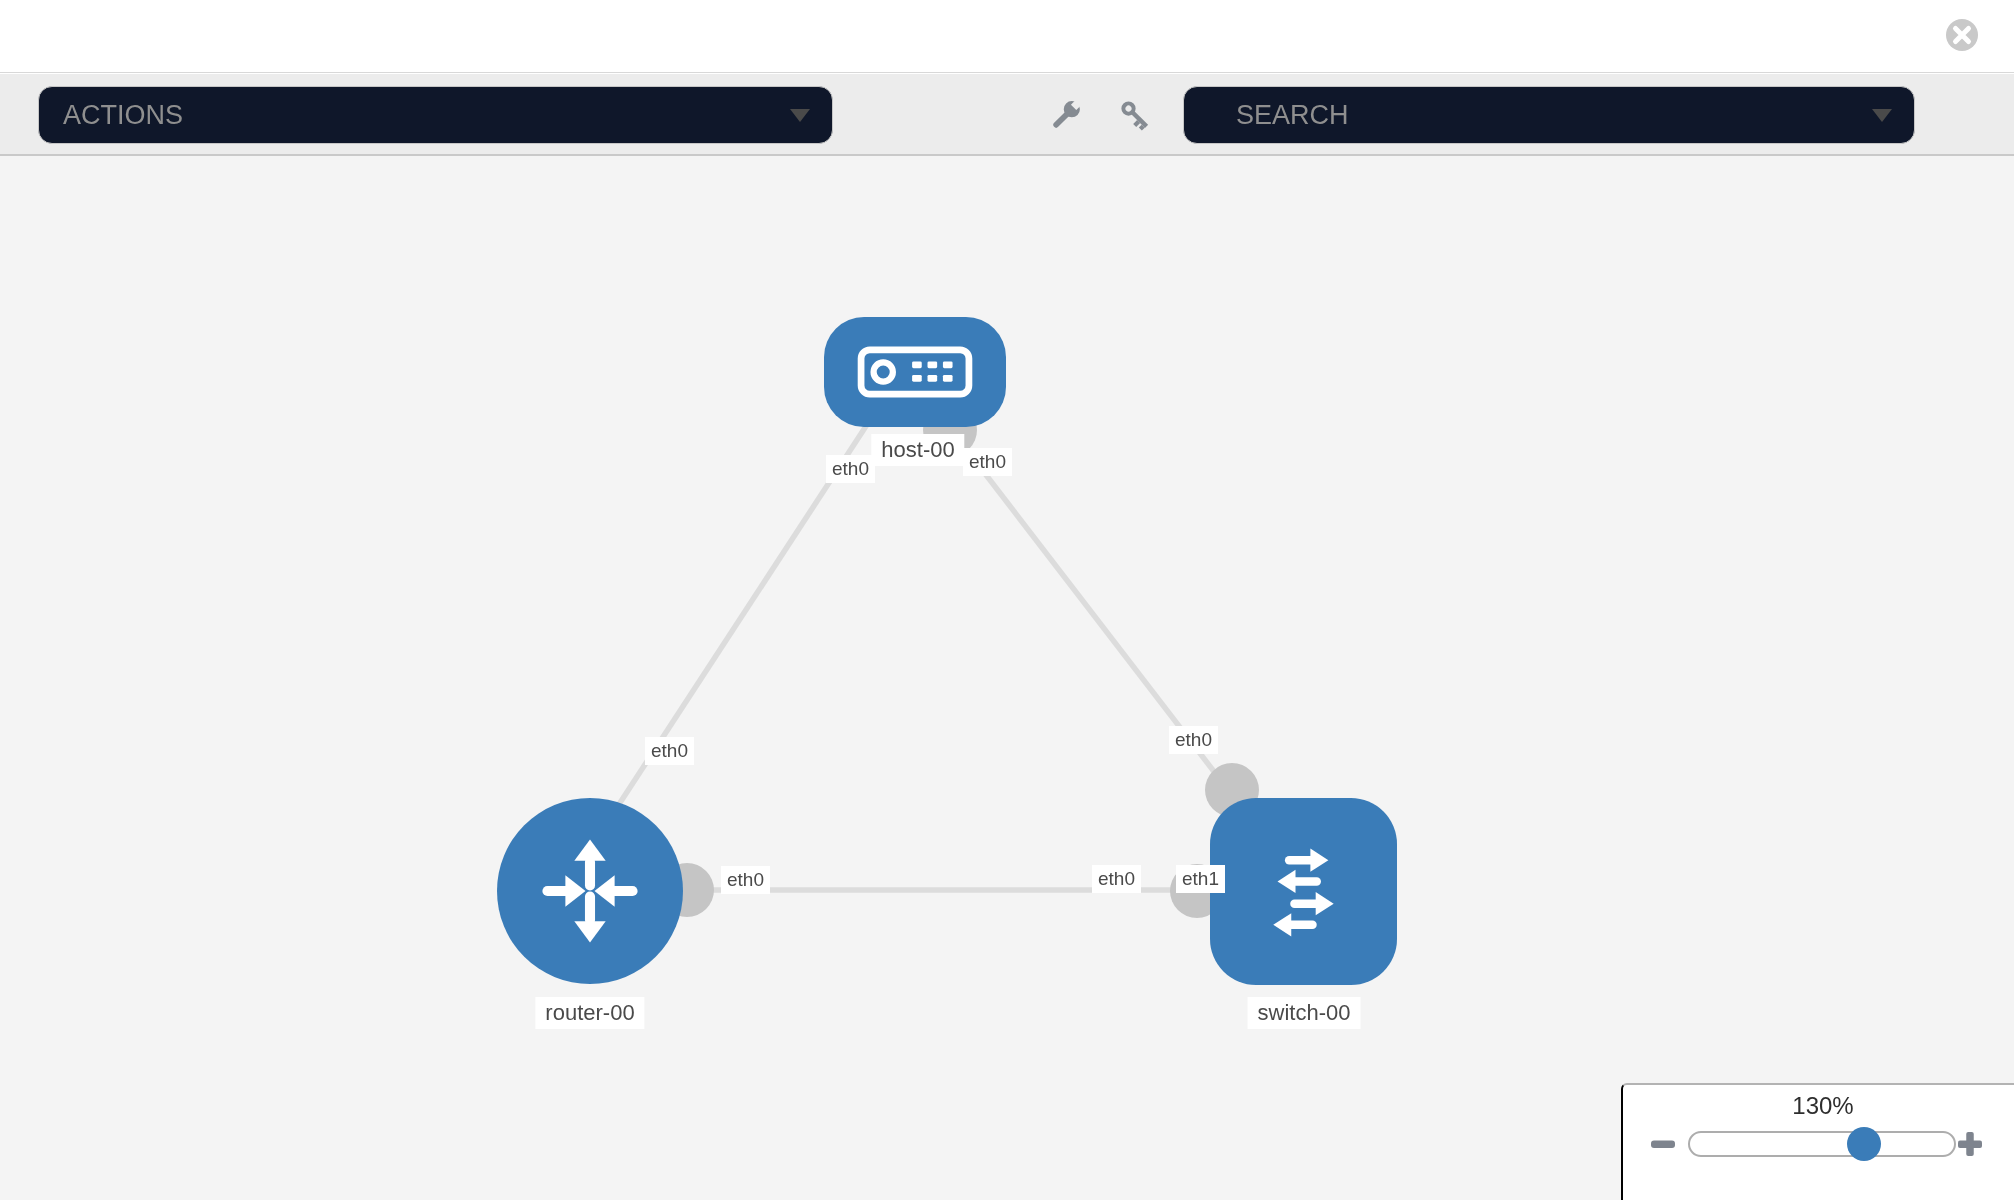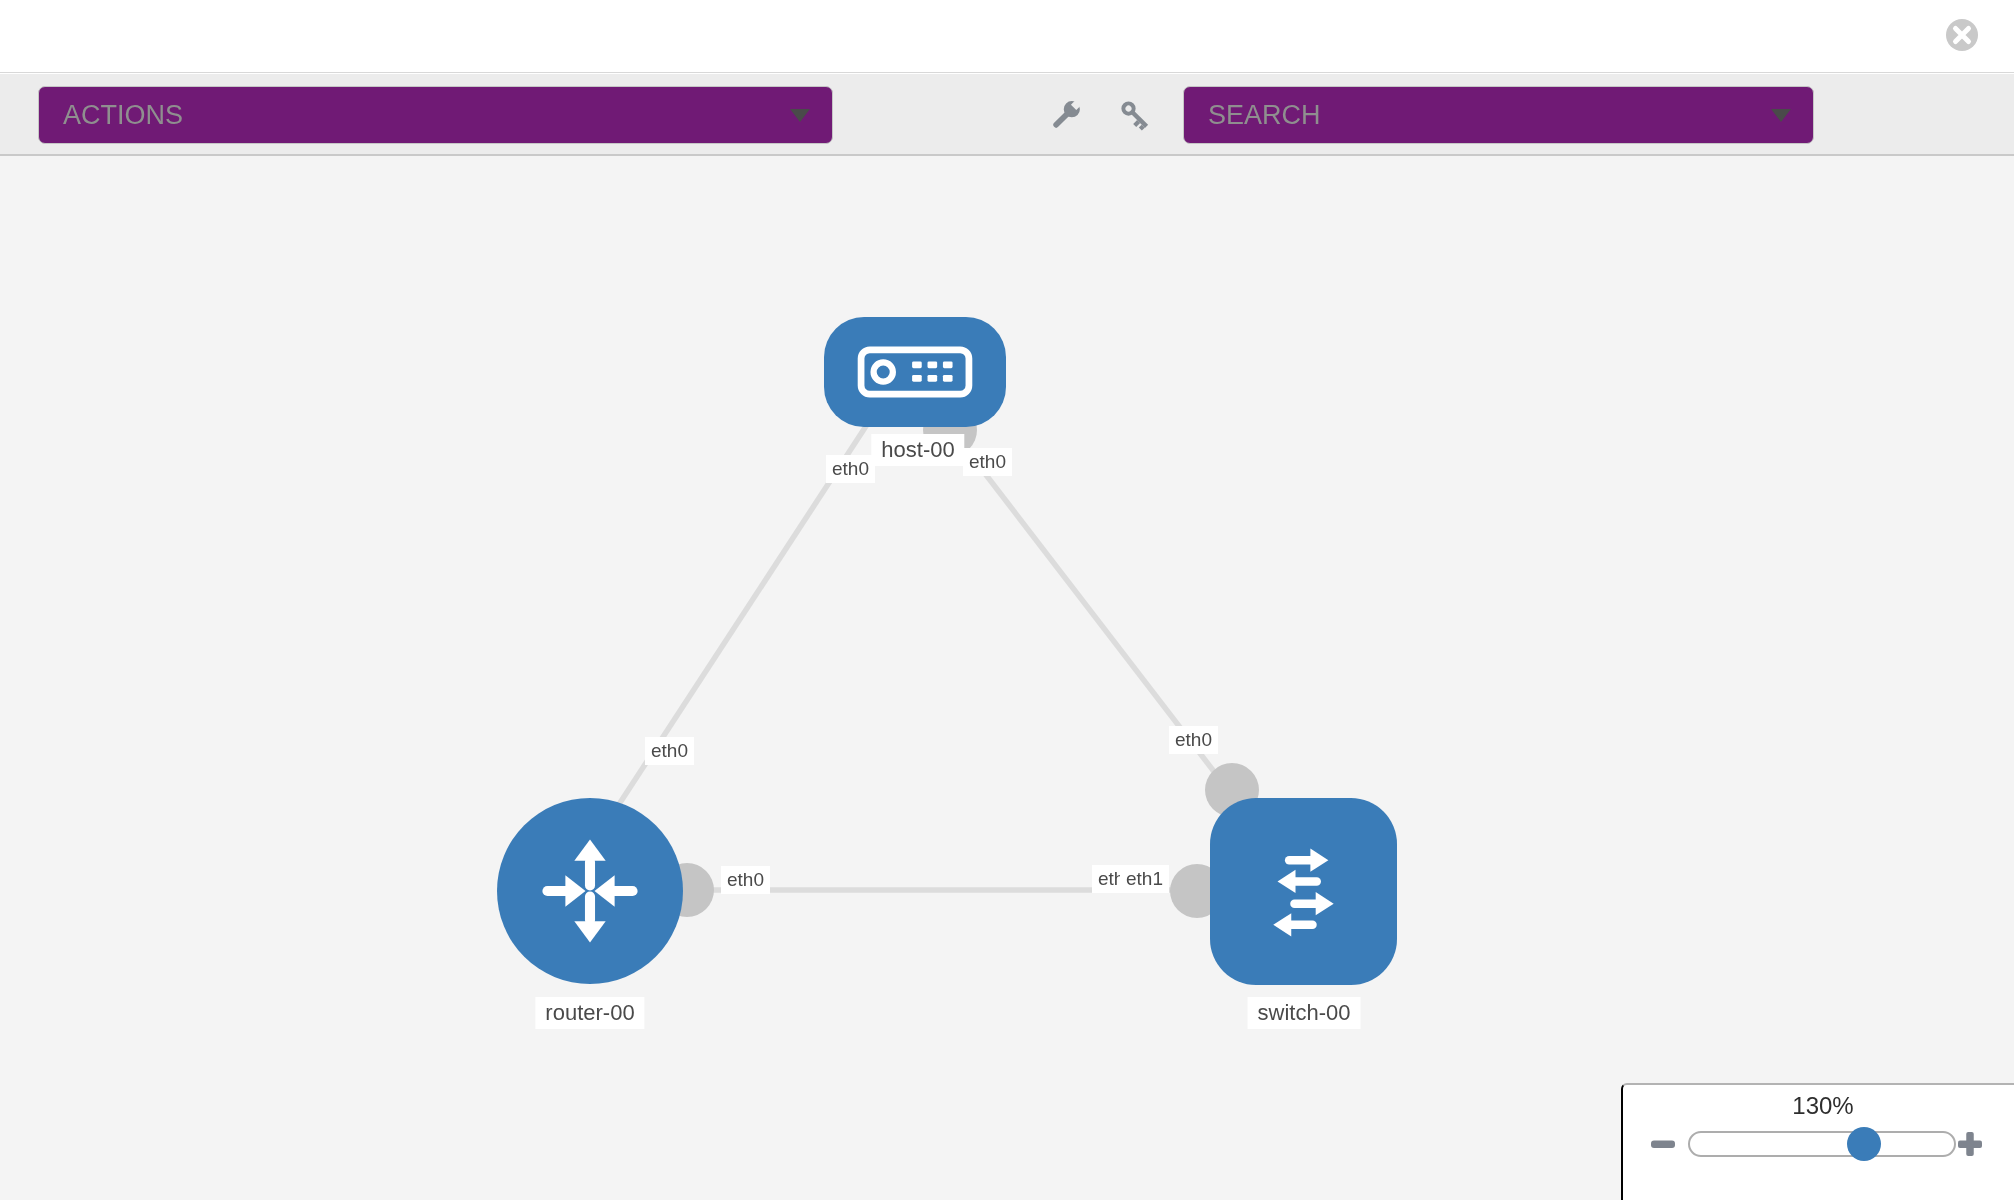--- a/index.html
+++ b/index.html
@@ -6,25 +6,25 @@
   html,body { width:2014px; height:1200px; font-family:"Liberation Sans", sans-serif; }
   #app { position:relative; width:2014px; height:1200px; background:#fff; overflow:hidden; }
 
   
   .hdr { position:absolute; left:0; top:0; width:2014px; height:73px; background:#fff; border-bottom:1px solid #d8d8d8; }
   .hdr-title { position:absolute; left:38px; top:16px; font-size:29px; font-weight:700; color:#4e4e4e; letter-spacing:0; }
   .close-btn { position:absolute; left:1944px; top:17px; width:36px; height:36px; cursor:pointer; }
 
   
   .tbar { position:absolute; left:0; top:74px; width:2014px; height:82px; background:#ececec; border-bottom:2px solid #c9c9c9; }
-  .select { position:absolute; top:12px; height:58px; background:#701a75; border:1px solid #c6c6c6; border-radius:7px; display:flex; align-items:center; cursor:pointer; }
+  .select { position:absolute; top:12px; height:58px; background:#0f172a; border:1px solid #c6c6c6; border-radius:14px; display:flex; align-items:center; cursor:pointer; }
   .select-label { margin-left:24px; font-size:27px; color:#8f8f8f; }
   .caret { position:absolute; right:22px; top:22px; width:0; height:0; border-left:10px solid transparent; border-right:10px solid transparent; border-top:13px solid #4a4a4a; }
   .sel-actions { left:38px; width:795px; }
-  .sel-search { left:1183px; width:631px; }
+  .sel-search { left:1183px; width:732px;padding-left:28px; }
   .tool-btn { position:absolute; top:22px; width:38px; height:38px; cursor:pointer; }
 
   
   .canvas { position:absolute; left:0; top:156px; width:2014px; height:1044px; background:#f4f4f4; }
   .links-layer { position:absolute; left:0; top:0; }
 
   .node { position:absolute; background:#3a7cb8; display:flex; align-items:center; justify-content:center; cursor:pointer; }
   .node-host   { left:824px; top:161px; width:182px; height:110px; border-radius:40px; }
   .node-router { left:497px; top:642px; width:186px; height:186px; border-radius:50%; }
   .node-switch { left:1210px; top:642px; width:187px; height:187px; border-radius:46px; }
@@ -146,21 +146,21 @@
 
     <div class="chip port-label" style="left:826px; top:299px;">eth0</div>
     <div class="chip node-label" style="left:918px; top:278px;">host-00</div>
     <div class="chip port-label" style="left:963px; top:292px;">eth0</div>
 
     <div class="chip port-label" style="left:645px; top:581px;">eth0</div>
     <div class="chip port-label" style="left:1169px; top:570px;">eth0</div>
 
     <div class="chip port-label" style="left:721px; top:710px;">eth0</div>
     <div class="chip port-label" style="left:1092px; top:709px;">eth0</div>
-    <div class="chip port-label" style="left:1120px; top:709px;">eth1</div>
+    <div class="chip port-label" style="left:1176px; top:709px;">eth1</div>
 
     <div class="chip node-label" style="left:590px; top:841px;">router-00</div>
     <div class="chip node-label" style="left:1304px; top:841px;">switch-00</div>
   </div>
 
   <div class="zoom-panel">
     <div class="zoom-level">130%</div>
     <div class="zoom-minus">
       <svg width="26" height="26" viewBox="0 0 26 26">
         <rect x="1" y="9.5" width="24" height="7.5" rx="3" fill="#7e848e"></rect>

